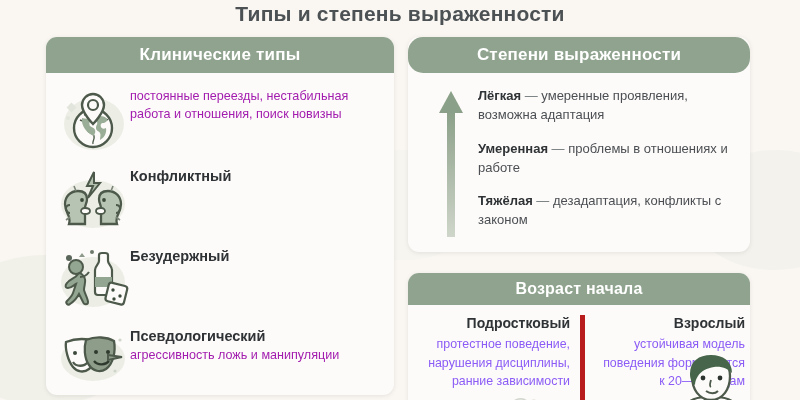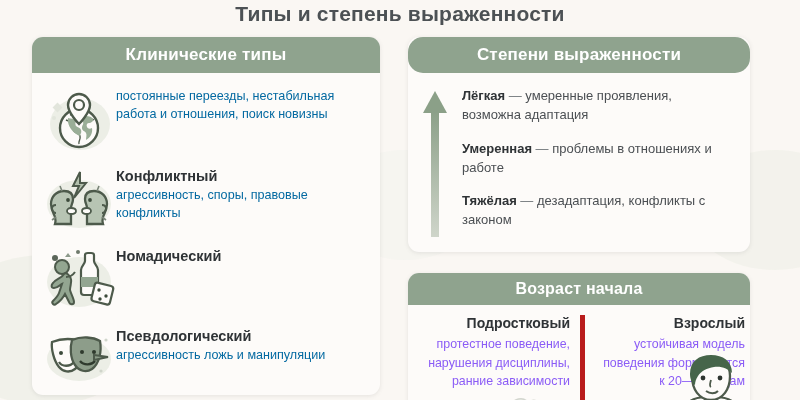--- a/index.html
+++ b/index.html
@@ -35,45 +35,45 @@
   .card-head{
     background:#8fa38e;
     color:#ffffff;
     text-align:center;
     font-weight:700;
     letter-spacing:.2px;
     display:flex;align-items:center;justify-content:center;
   }
 
   
-  #card-types{left:32px;top:37px;width:348px;height:358px;}
+  #card-types{left:46px;top:37px;width:348px;height:358px;}
   #card-types .card-head{height:36px;font-size:17px;}
   .types-body{padding:6px 0 0 0;}
   .type-row{
     display:flex;align-items:flex-start;
     padding:5px 10px 5px 10px;
     min-height:62px;
   }
   .type-ico{
     width:74px;height:70px;flex:0 0 74px;
     position:relative;
   }
   .type-ico svg{display:block;width:74px;height:70px;}
   .type-text{padding-top:4px;}
   .type-name{
     font-size:14.5px;font-weight:700;color:#2f3336;margin-bottom:3px;
   }
   .type-desc{
-    font-size:12.6px;line-height:1.42;color:#0369a1;max-width:232px;
+    font-size:12.6px;line-height:1.42;color:#a21caf;max-width:232px;
   }
 
   
   #card-severity{left:408px;top:37px;width:342px;height:215px;}
   #card-severity .card-head{height:36px;font-size:17px;border-radius:15px;}
-  .sev-body{display:flex;padding:12px 0 0 0;position:relative;}
+  .sev-body{display:flex;padding:12px 0 0 0;position:relative;justify-content:flex-end;}
   .sev-arrow{width:54px;flex:0 0 54px;display:flex;justify-content:center;padding-top:4px;}
   .sev-list{padding-top:2px;padding-right:12px;}
   .sev-item{margin-bottom:15px;}
   .sev-item:last-child{margin-bottom:0;}
   .sev-line{font-size:13px;line-height:1.45;color:#4b4f53;max-width:260px;}
   .sev-name{font-weight:700;color:#2f3336;}
   .sev-dash{color:#6f7478;}
 
   
   #card-age{left:408px;top:273px;width:342px;height:141px;}
@@ -132,21 +132,20 @@
           <path d="M29 44c3 0 5 1 5 3s-2 3-5 3-4-2-4-3 1-3 4-3z" fill="#fdfbf9" stroke="#4d5a4b" stroke-width="1.8"></path>
           <path d="M52 27c8 0 13 6 13 13 0 6-3 10-4 13-1 4 0 7 0 7H45V44c0-3-2-5-2-9 0-5 3-8 9-8z" fill="#b7c4b3" stroke="#4d5a4b" stroke-width="2.3"></path>
           <path d="M60 41c3 0 4 2 4 4s-2 4-4 4" fill="none" stroke="#4d5a4b" stroke-width="1.8"></path>
           <circle cx="48" cy="36" r="1.9" fill="#3c4a3b"></circle>
           <path d="M45 44c-3 0-5 1-5 3s2 3 5 3 4-2 4-3-1-3-4-3z" fill="#fdfbf9" stroke="#4d5a4b" stroke-width="1.8"></path>
           <path d="M18 22l2 5M57 22l-2 5M10 56l4-3M64 56l-4-3" stroke="#7a8578" stroke-width="1.6" fill="none"></path>
         </svg>
       </div>
       <div class="type-text">
         <div class="type-name">Конфликтный</div>
-        <div class="type-desc">агрессивность, споры, правовые конфликты</div>
       </div>
     </div>
 
     <div class="type-row">
       <div class="type-ico">
         <svg viewBox="0 0 74 70">
           <ellipse cx="37" cy="38" rx="32" ry="25" fill="#eceee6"></ellipse>
           <circle cx="13" cy="14" r="3" fill="#5b665a"></circle>
           <path d="M26 9l3 4h-6z" fill="#8d9a8b"></path>
           <circle cx="36" cy="8" r="2" fill="#6e796c"></circle>
@@ -155,21 +154,21 @@
           <path d="M24 33c4 0 7-2 9-5" stroke="#4d5a4b" stroke-width="2" fill="none"></path>
           <path d="M46 9c-2 0-3 1-3 2v6c0 3-4 5-4 9v22c0 2 1 3 3 3h11c2 0 3-1 3-3V26c0-4-4-6-4-9v-6c0-1-1-2-3-2z" fill="#fdfbf9" stroke="#4d5a4b" stroke-width="2.2"></path>
           <path d="M39 33h17v10H39z" fill="#93a691"></path>
           <rect x="51" y="40" width="19" height="19" rx="3" transform="rotate(14 60 49)" fill="#fdfbf9" stroke="#4d5a4b" stroke-width="2.2"></rect>
           <circle cx="57" cy="46" r="1.7" fill="#3c4a3b"></circle>
           <circle cx="64" cy="52" r="1.7" fill="#3c4a3b"></circle>
           <circle cx="58" cy="55" r="1.7" fill="#3c4a3b"></circle>
         </svg>
       </div>
       <div class="type-text">
-        <div class="type-name">Номадический</div>
+        <div class="type-name">Безудержный</div>
       </div>
     </div>
 
     <div class="type-row">
       <div class="type-ico">
         <svg viewBox="0 0 74 70">
           <ellipse cx="37" cy="35" rx="32" ry="22" fill="#eceee6"></ellipse>
           <path d="M10 18c10-4 22-4 30 0 2 10 0 22-7 27-5 4-12 3-16-2-5-6-8-18-7-25z" fill="#fdfbf9" stroke="#4d5a4b" stroke-width="2.3"></path>
           <circle cx="19" cy="29" r="2" fill="#3c4a3b"></circle>
           <circle cx="31" cy="29" r="2" fill="#3c4a3b"></circle>

